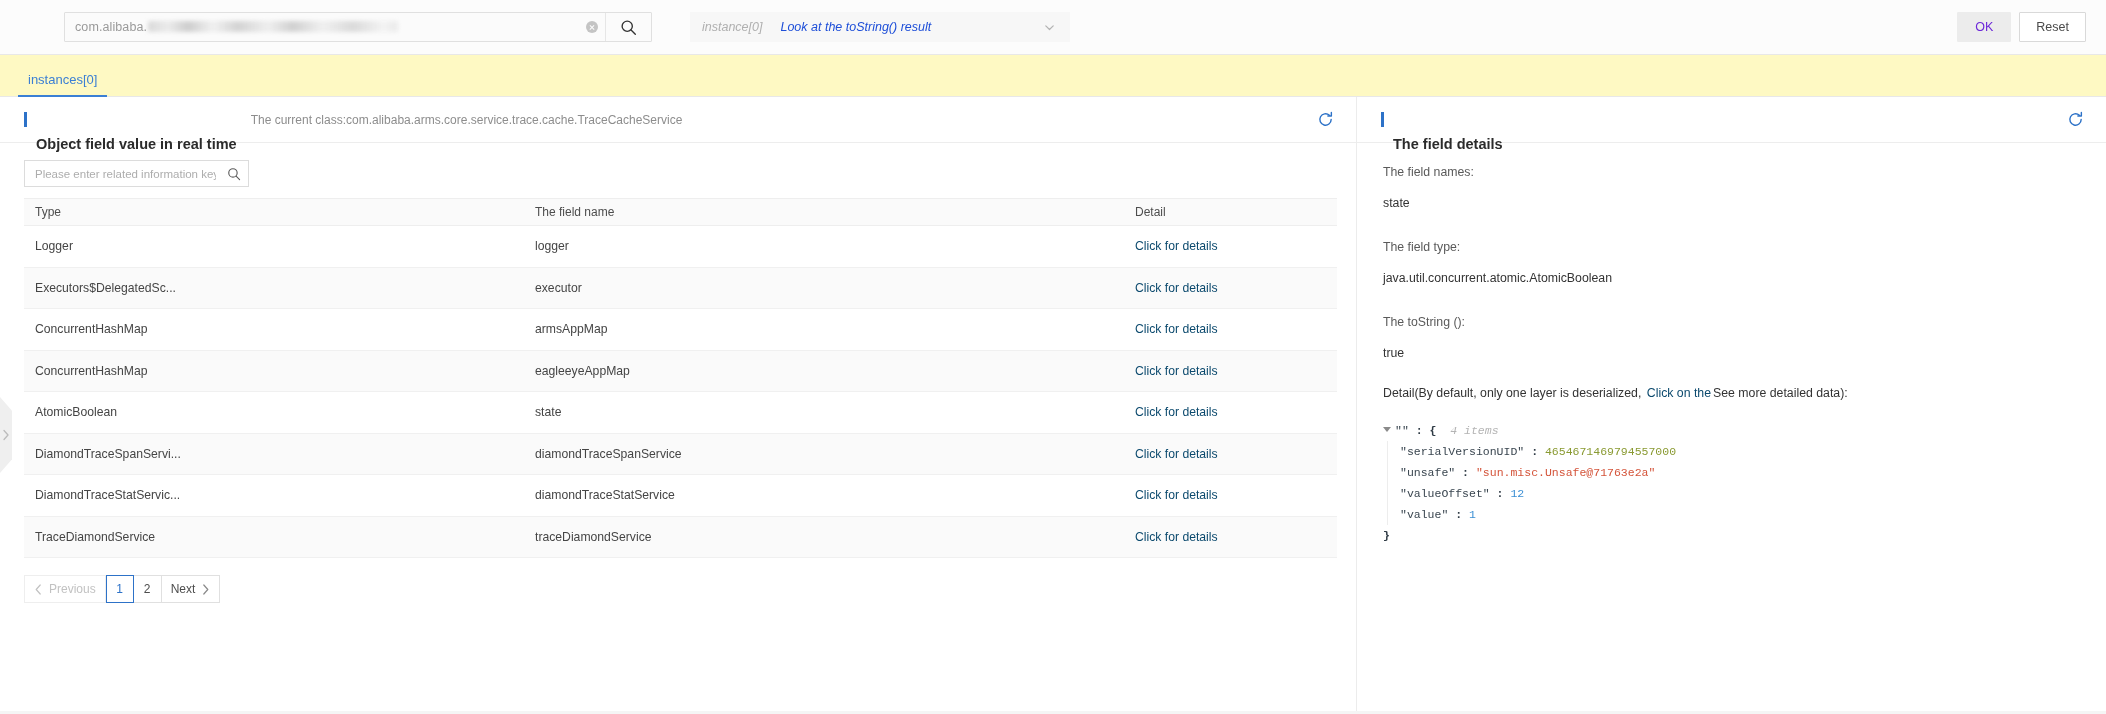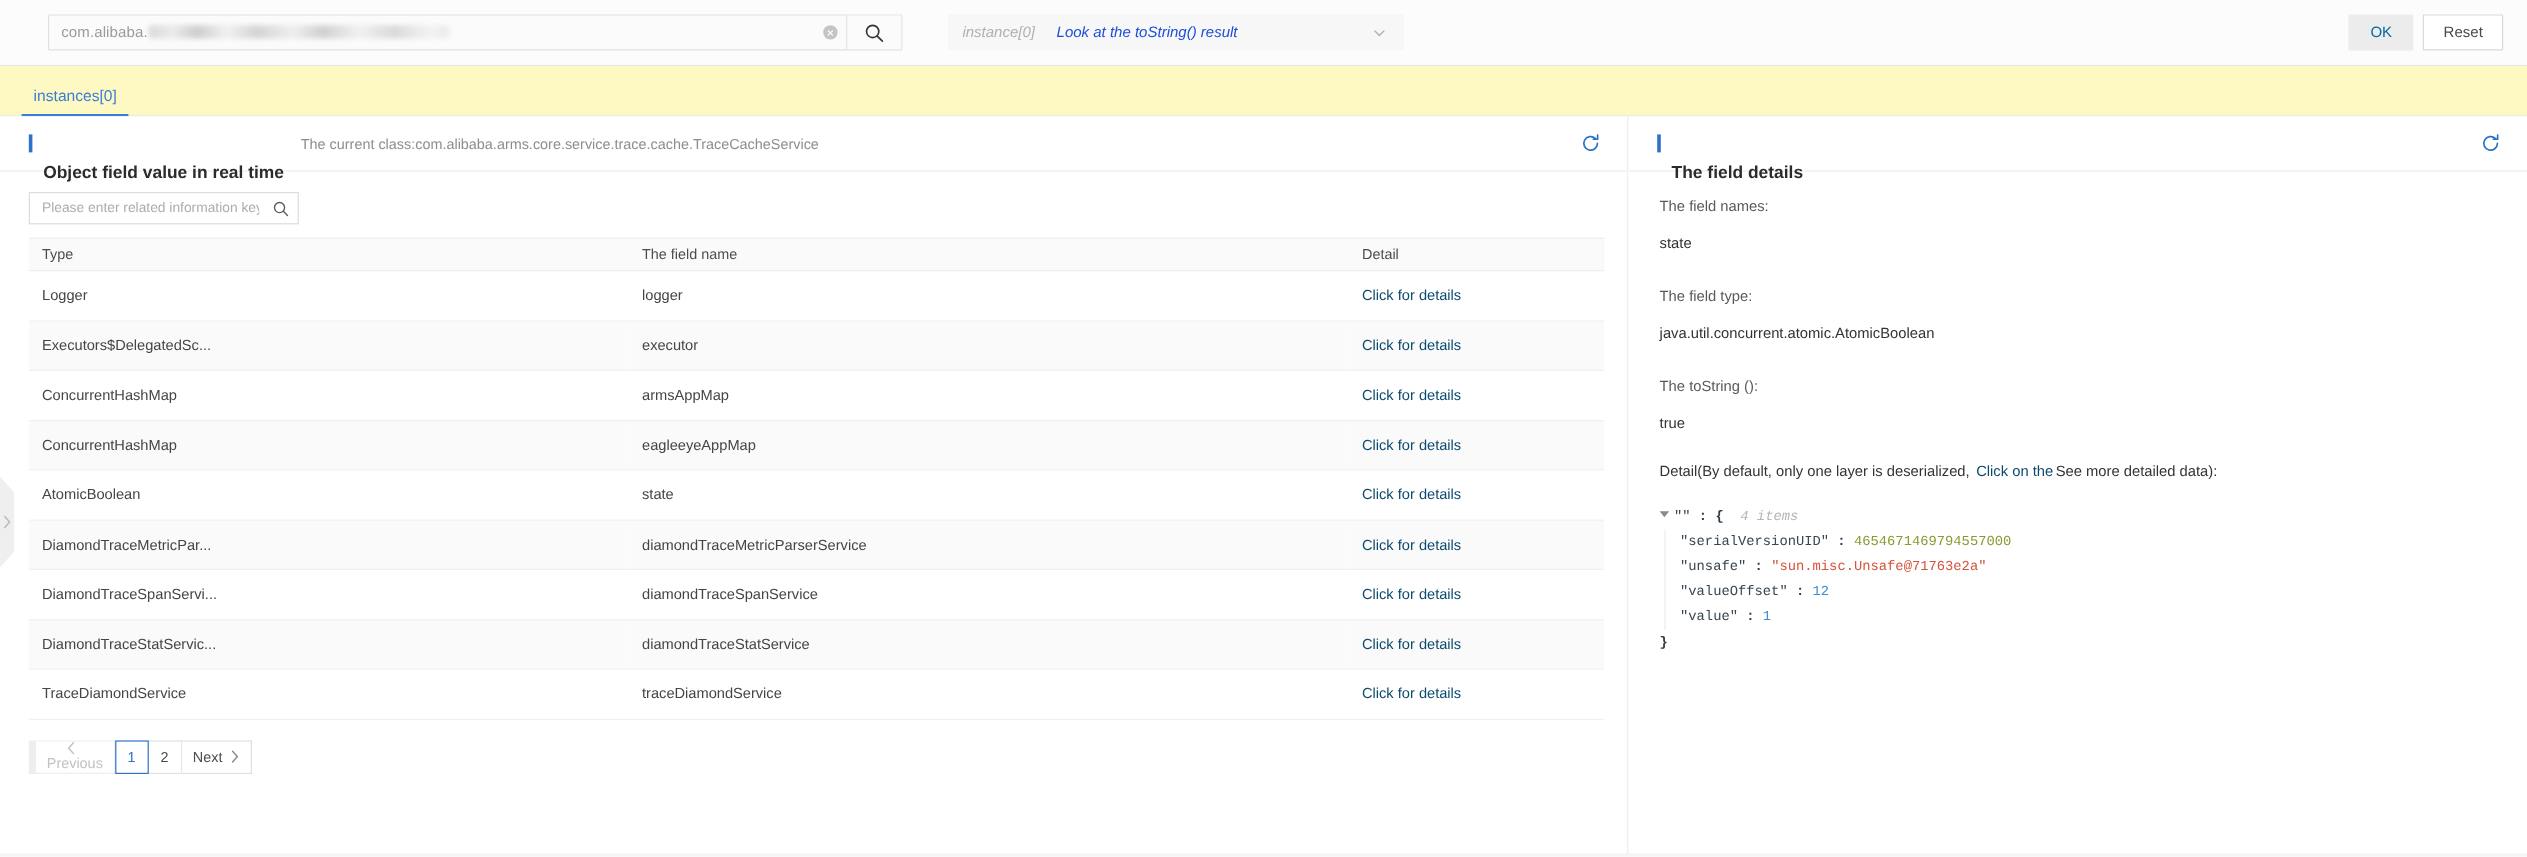--- a/index.html
+++ b/index.html
@@ -22,25 +22,26 @@
     height: 55px;
     background: #fcfcfc;
     border-bottom: 1px solid #e8e8e8;
     display: flex;
     align-items: center;
     padding: 0 20px 0 40px;
   }
   .search-wrap {
     display: flex;
     align-items: center;
-    width: 712px;
+    width: 588px;
     height: 30px;
     border: 1px solid #e0e0e0;
     background: #fbfbfb;
     border-radius: 1px;
+    margin-left: 24px;
   }
   .search-input-area {
     flex: 1;
     position: relative;
     height: 100%;
     display: flex;
     align-items: center;
     padding-left: 10px;
     overflow: hidden;
   }
@@ -129,21 +130,21 @@
     height: 30px;
     min-width: 54px;
     padding: 0 16px;
     font-size: 12.5px;
     display: flex; align-items: center; justify-content: center;
     cursor: pointer;
     border-radius: 1px;
   }
   .btn-ok {
     background: #ececec;
-    color: #0369a1;
+    color: #6d28d9;
     border: 1px solid #ececec;
   }
   .btn-reset {
     background: #ffffff;
     color: #4a4a4a;
     border: 1px solid #d9d9d9;
     margin-left: 8px;
   }
 
   
@@ -312,21 +313,21 @@
     min-width: 28px;
     padding: 0 9px;
     display: flex; align-items: center; justify-content: center;
     font-size: 12px;
     color: #4d4d4d;
     border: 1px solid #e0e0e0;
     border-left: 0;
     background: #fff;
     cursor: pointer;
   }
-  .pg.first { border-left: 6px solid #f97316; flex-direction: column; }
+  .pg.first { border-left: 1px solid #f97316; }
   .pg.disabled { color: #c2c2c2; cursor: default; border-color: #eeeeee; }
   .pg.active {
     color: #2d72c8;
     border: 1px solid #2d72c8;
     z-index: 2;
   }
   .pg .ar { display: inline-flex; }
 
   
   .rp-body {
@@ -468,25 +469,20 @@
               <td class="col-detail"><span class="link">Click for details</span></td>
             </tr>
             <tr>
               <td class="col-type">ConcurrentHashMap</td>
               <td class="col-field">eagleeyeAppMap</td>
               <td class="col-detail"><span class="link">Click for details</span></td>
             </tr>
             <tr>
               <td class="col-type">AtomicBoolean</td>
               <td class="col-field">state</td>
-              <td class="col-detail"><span class="link">Click for details</span></td>
-            </tr>
-            <tr>
-              <td class="col-type">DiamondTraceMetricPar...</td>
-              <td class="col-field">diamondTraceMetricParserService</td>
               <td class="col-detail"><span class="link">Click for details</span></td>
             </tr>
             <tr>
               <td class="col-type">DiamondTraceSpanServi...</td>
               <td class="col-field">diamondTraceSpanService</td>
               <td class="col-detail"><span class="link">Click for details</span></td>
             </tr>
             <tr>
               <td class="col-type">DiamondTraceStatServic...</td>
               <td class="col-field">diamondTraceStatService</td>

